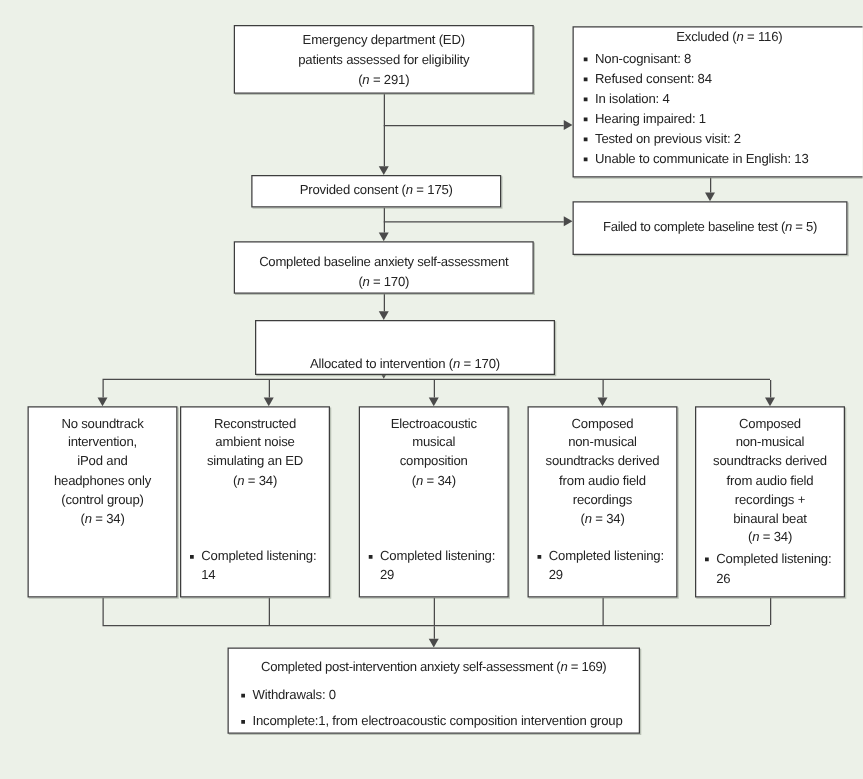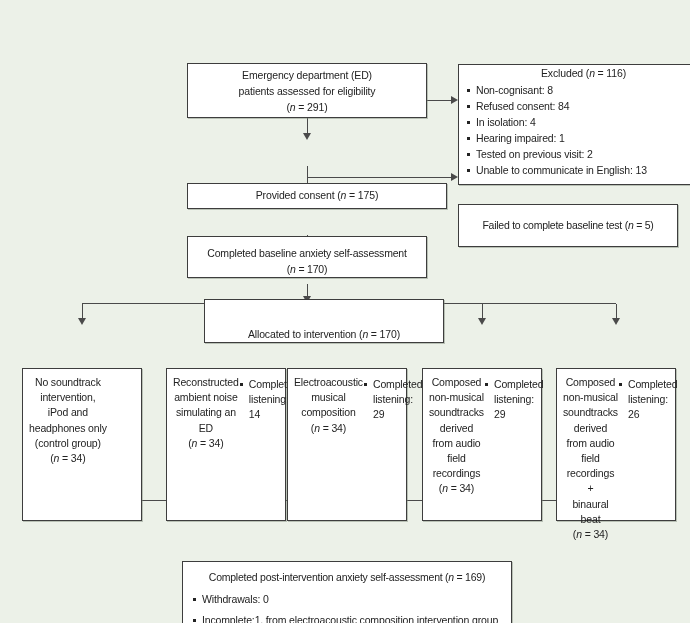--- a/index.html
+++ b/index.html
@@ -5,44 +5,44 @@
 <style>
   :root{
     --background:#ecf1e8; --box-fill:#ffffff; --box-border:#3d3d3d;
     --line:#4a4a4a; --text:#232323;
   }
   html,body{margin:0;padding:0;}
   body{background:var(--background); font-family:"Liberation Sans","DejaVu Sans",sans-serif; color:var(--text);}
   .canvas{position:relative; width:690px; height:623px; background:var(--background); overflow:hidden;
           font-size:10.5px; line-height:15.5px; letter-spacing:-0.15px;}
   .box{position:absolute; box-sizing:border-box; background:var(--box-fill);
-       border:1px solid var(--box-border); box-shadow:1px 1px 0 rgba(125,135,120,0.45);margin-top:43px;}
+       border:1px solid var(--box-border); box-shadow:1px 1px 0 rgba(125,135,120,0.45);}
   .center{display:flex; align-items:center; justify-content:center; text-align:center;}
   .title{text-align:center; white-space:pre-line;}
   .bullets{text-align:left;}
   .bullet{position:relative; padding-left:10px; margin-top:2px; white-space:pre-line;}
   .bullet::before{content:""; position:absolute; left:1px; top:6px; width:3px; height:3px; background:var(--text);}
   i.n{font-style:italic;}
   
   .hline{position:absolute; height:1px; background:var(--line);}
   .vline{position:absolute; width:1px; background:var(--line);}
   .arr-d{position:absolute; width:0; height:0; border-left:4px solid transparent;
          border-right:4px solid transparent; border-top:7px solid var(--line);}
   .arr-r{position:absolute; width:0; height:0; border-top:4px solid transparent;
          border-bottom:4px solid transparent; border-left:7px solid var(--line);}
   
   .b-eligibility{left:187px; top:20px; width:240px; height:55px; line-height:16px;}
   .b-excluded{left:458px; top:21px; width:251px; height:121px; padding:0 7px;}
   .b-excluded .title{line-height:16px; margin-bottom:2px;}
   .b-excluded .bullet{line-height:15px; margin-top:1px;}
-  .b-consent{left:187px; top:140px; width:260px; height:26px;}
+  .b-consent{left:201px; top:140px; width:200px; height:26px;}
   .b-failed{left:458px; top:161px; width:220px; height:43px; padding:0 4px; letter-spacing:-0.25px;}
   .b-baseline{left:187px; top:193px; width:240px; height:42px; line-height:16px; letter-spacing:-0.2px;align-items:flex-end;}
   .b-allocated{left:204px; top:256px; width:240px; height:44px;align-items:flex-end;}
-  .group{top:325px; width:120px; height:153px; display:flex; flex-direction:row;
+  .group{top:325px; width:120px; height:153px; display:flex; flex-direction:column;
          justify-content:space-between; padding:6px 6px 9px; line-height:15.2px;}
   .b-post{left:182px; top:518px; width:330px; height:69px; padding:5px 9px;}
   .b-post .title{line-height:17px; margin:2px 0 1px; letter-spacing:-0.25px;}
   .b-post .bullet{margin-top:6px; line-height:15px;}
 </style>
 </head>
 <body>
 
 <div class="canvas">
 
@@ -116,21 +116,21 @@
   </div>
 
   <div class="box b-allocated center">
     <div class="title">Allocated to intervention (<i class="n">n</i> = 170)</div>
   </div>
 
   <div class="box group" style="left:22px;">
     <div class="title">No soundtrack<br>intervention,<br>iPod and<br>headphones only<br>(control group)<br>(<i class="n">n</i> = 34)</div>
   </div>
 
-  <div class="box group" style="left:166px;">
+  <div class="box group" style="left:144px;">
     <div class="title">Reconstructed<br>ambient noise<br>simulating an ED<br>(<i class="n">n</i> = 34)</div>
     <div class="bullets">
       <div class="bullet">Completed listening: 14</div>
     </div>
   </div>
 
   <div class="box group" style="left:287px;">
     <div class="title">Electroacoustic<br>musical<br>composition<br>(<i class="n">n</i> = 34)</div>
     <div class="bullets">
       <div class="bullet">Completed listening: 29</div>

